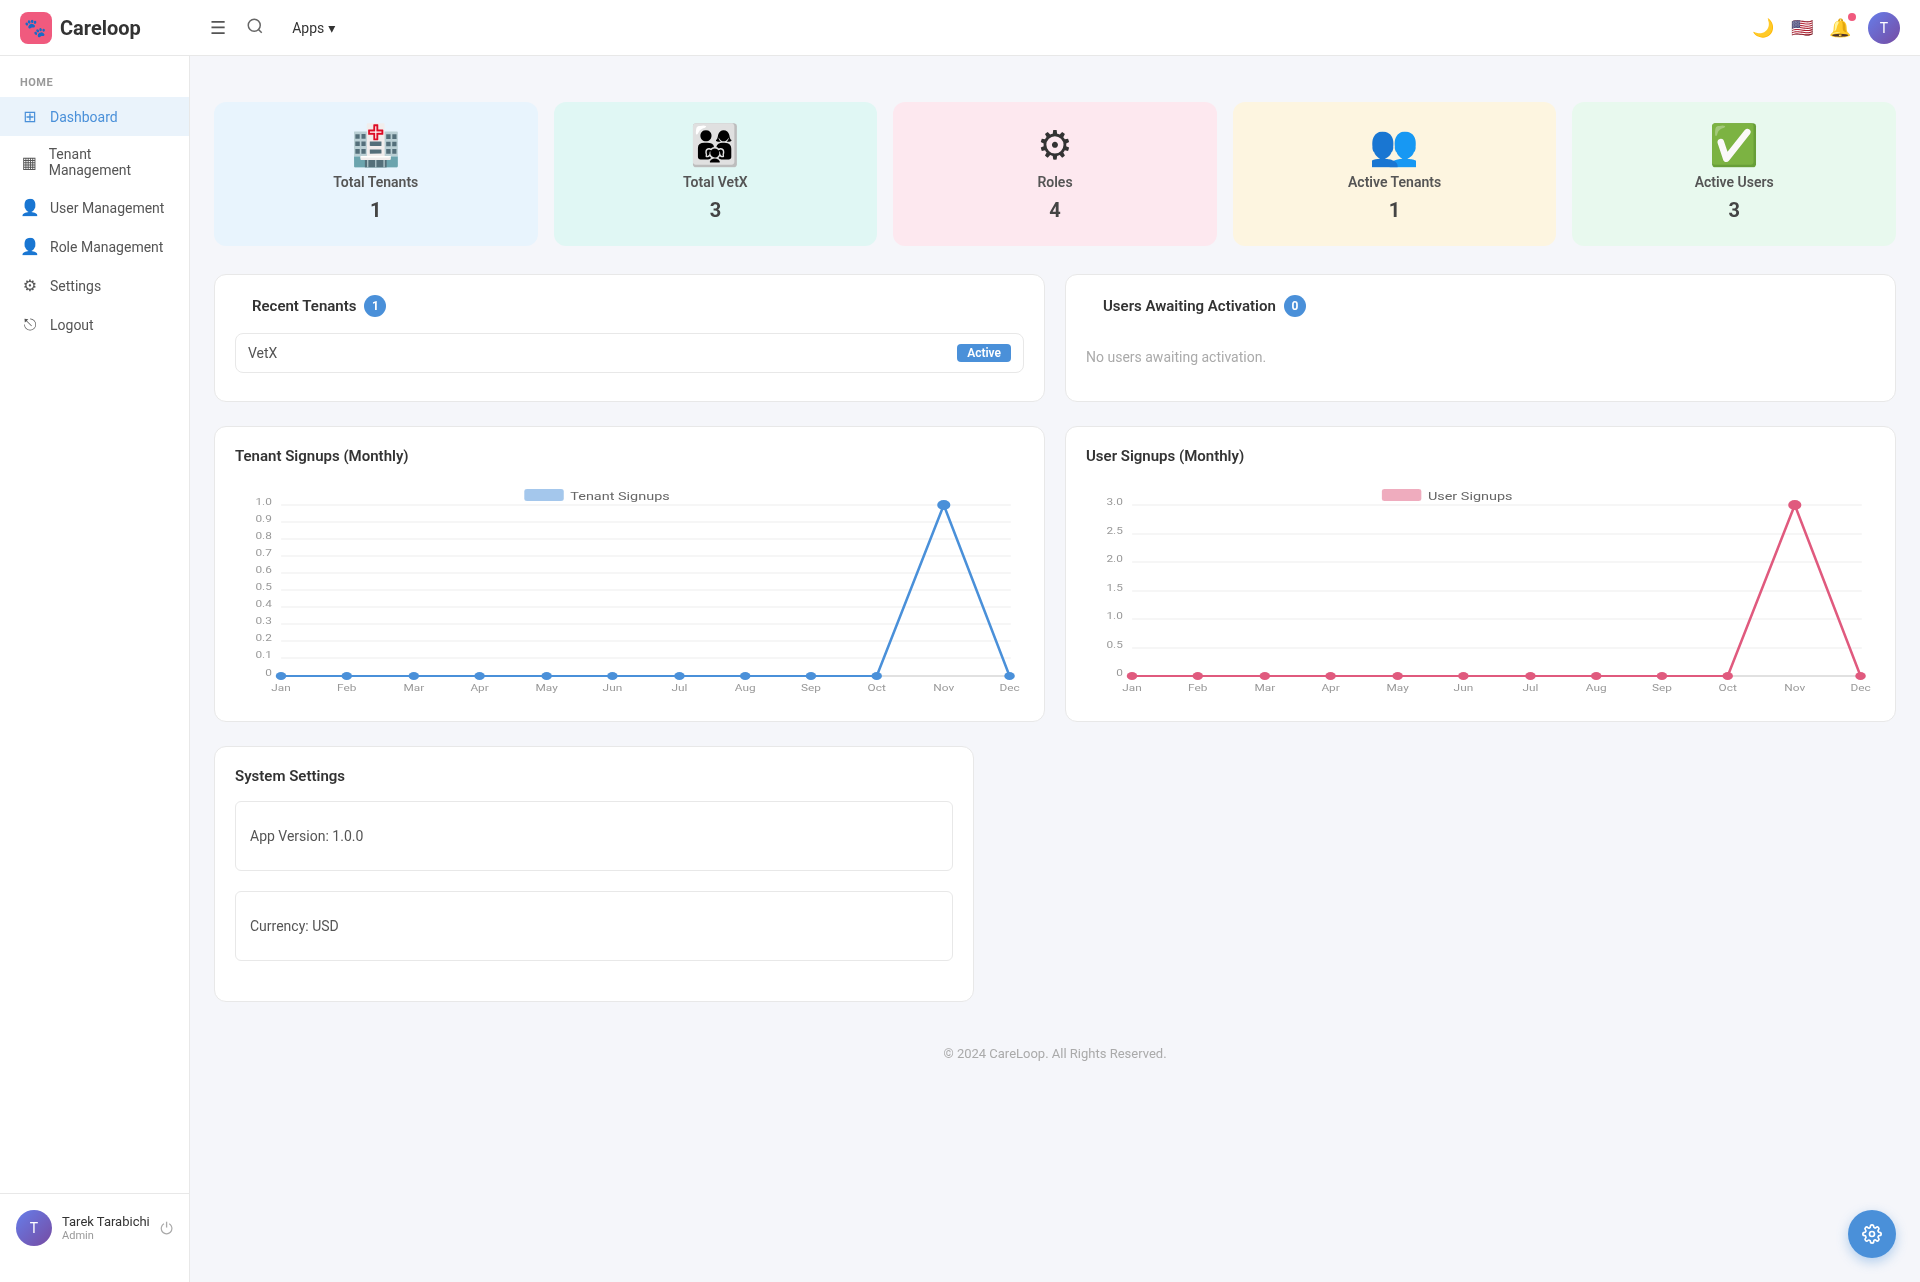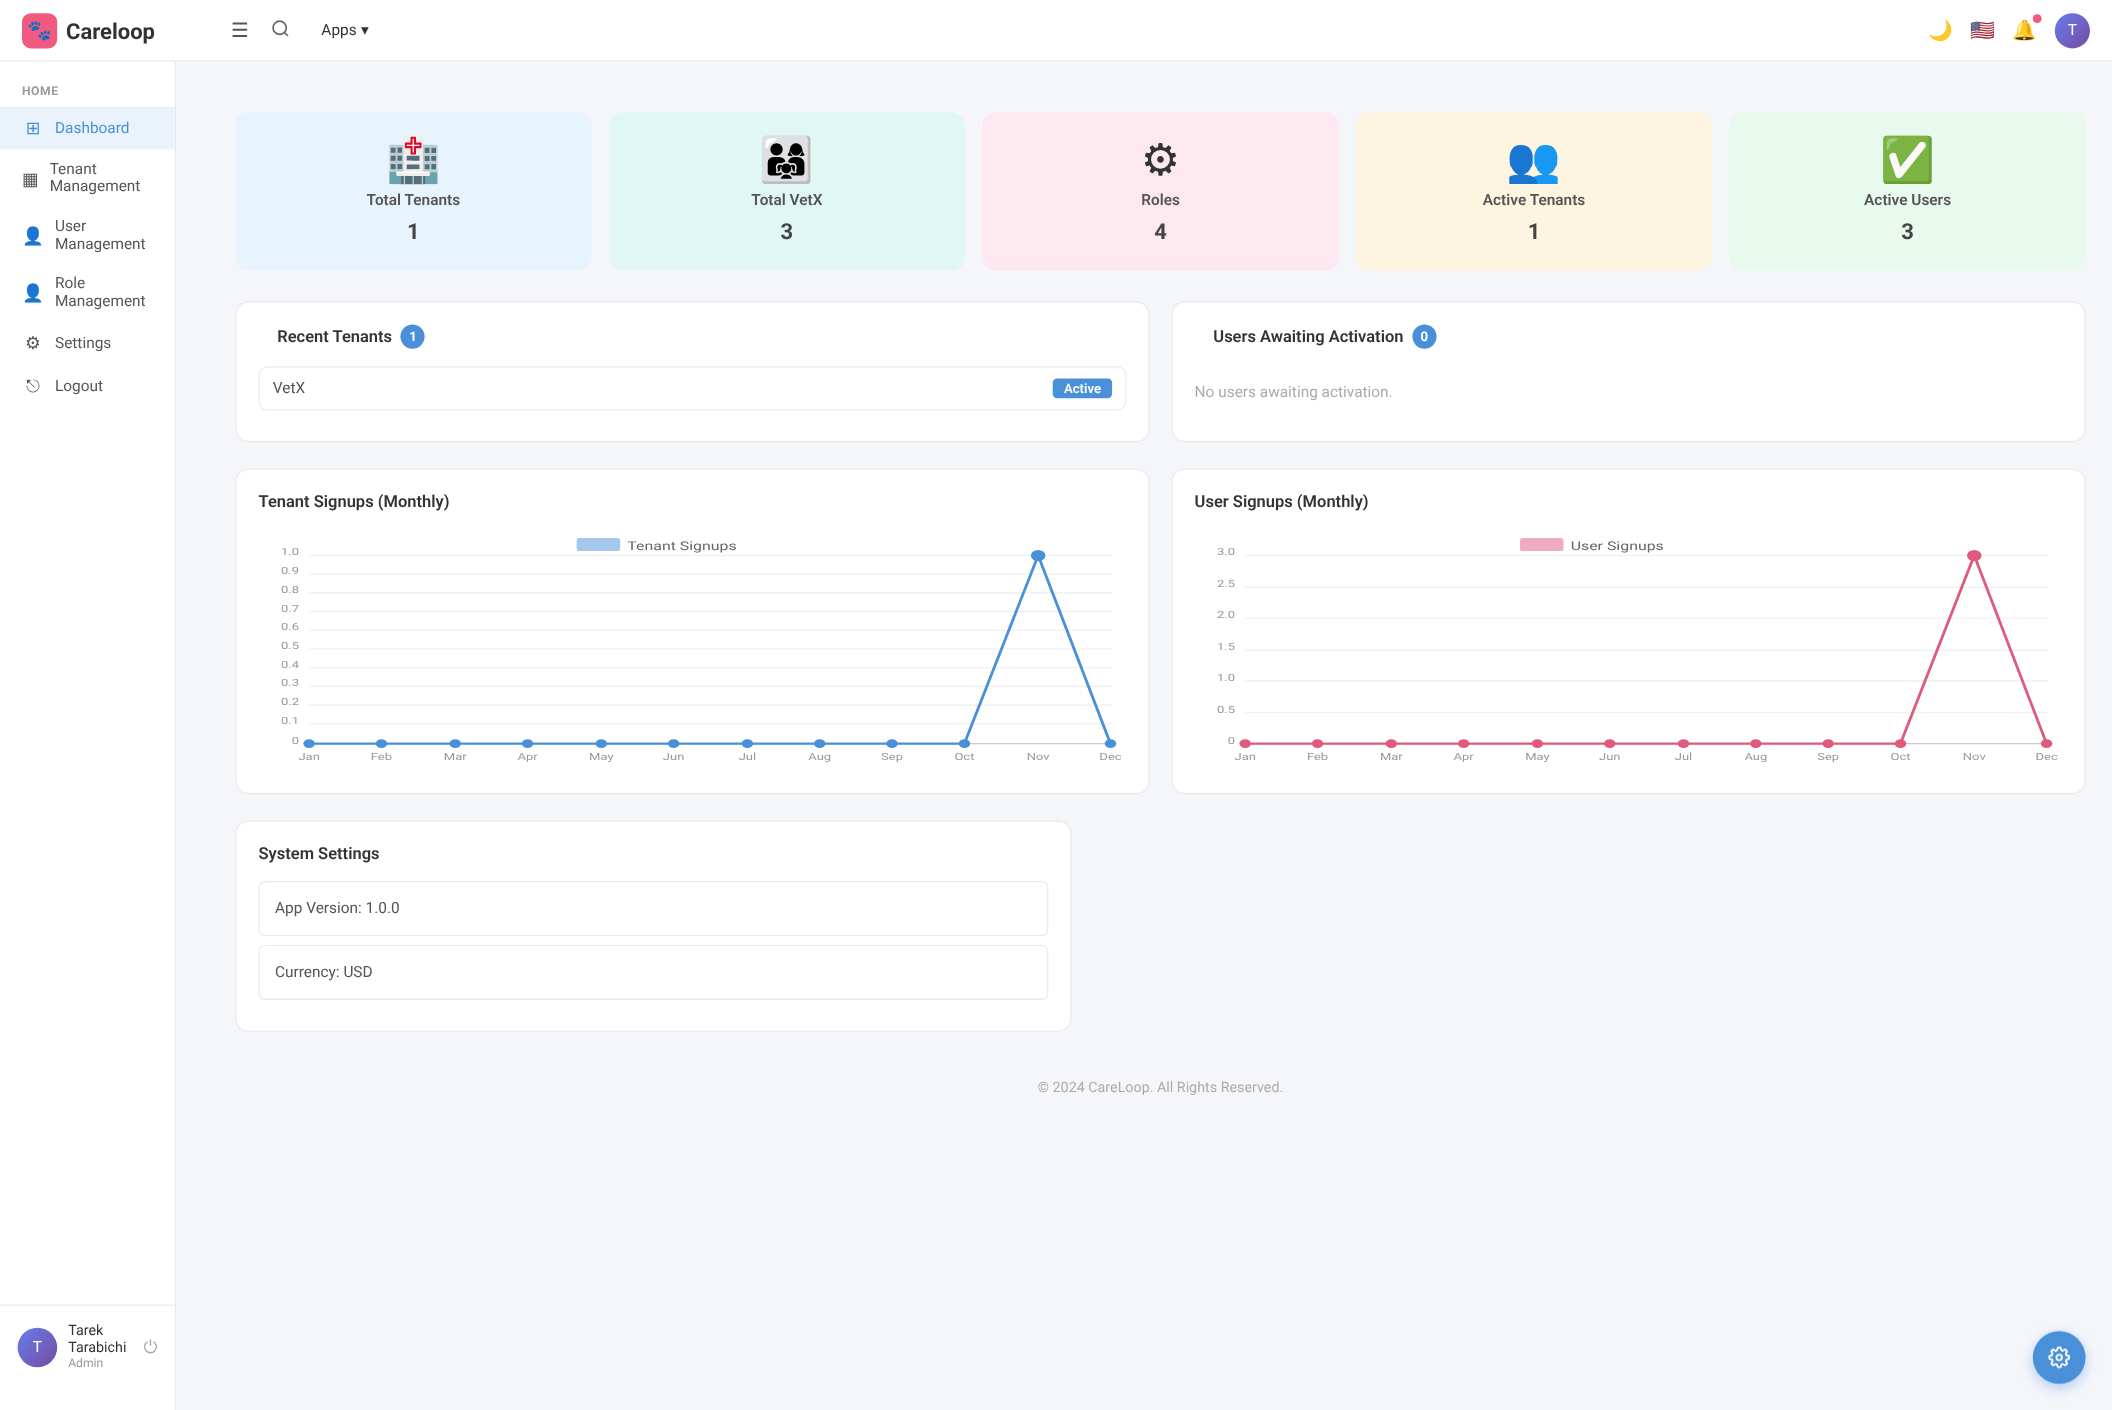--- a/index.html
+++ b/index.html
@@ -16,21 +16,21 @@
     .topbar-apps { display: flex; align-items: center; gap: 4px; font-size: 14px; color: #333; cursor: pointer; padding: 4px 8px; border-radius: 4px; }
     .topbar-right { display: flex; align-items: center; gap: 16px; margin-left: auto; }
     .topbar-icon { color: #666; cursor: pointer; font-size: 18px; position: relative; }
     .notification-badge { position: absolute; top: -4px; right: -4px; width: 8px; height: 8px; background: #f05a7e; border-radius: 50%; }
     .avatar { width: 32px; height: 32px; border-radius: 50%; background: linear-gradient(135deg, #667eea, #764ba2); cursor: pointer; overflow: hidden; display: flex; align-items: center; justify-content: center; color: #fff; font-size: 14px; }
 
     
     .layout { display: flex; margin-top: 56px; min-height: calc(100vh - 56px); }
 
     
-    .sidebar { width: 160px; background: #fff; border-right: 1px solid #e8e8e8; padding: 20px 0; display: flex; flex-direction: column; position: fixed; top: 56px; bottom: 0; overflow-y: auto; }
+    .sidebar { width: 190px; background: #fff; border-right: 1px solid #e8e8e8; padding: 20px 0; display: flex; flex-direction: column; position: fixed; top: 56px; bottom: 0; overflow-y: auto; }
     .sidebar-section-label { font-size: 11px; font-weight: 700; color: #999; text-transform: uppercase; padding: 0 20px 8px; letter-spacing: 0.5px; }
     .sidebar-item { display: flex; align-items: center; gap: 10px; padding: 10px 20px; cursor: pointer; color: #555; font-size: 14px; transition: background 0.15s; }
     .sidebar-item.active { color: #4a90d9; background: #eaf3fb; }
     .sidebar-item-icon { font-size: 16px; width: 20px; text-align: center; }
     .sidebar-footer { margin-top: auto; padding: 16px; border-top: 1px solid #e8e8e8; display: flex; align-items: center; gap: 10px; }
     .sidebar-footer-avatar { width: 36px; height: 36px; border-radius: 50%; background: linear-gradient(135deg, #667eea, #764ba2); display: flex; align-items: center; justify-content: center; color: #fff; font-size: 14px; }
     .sidebar-footer-info { flex: 1; }
     .sidebar-footer-name { font-size: 13px; font-weight: 400; color: #333; }
     .sidebar-footer-role { font-size: 11px; color: #999; }
     .sidebar-footer-power { color: #aaa; cursor: pointer; font-size: 16px; }
@@ -64,21 +64,21 @@
     
     .chart-row { display: flex; gap: 20px; margin-bottom: 24px; }
     .chart-panel { background: #fff; border-radius: 12px; padding: 20px; flex: 1; border: 1px solid #e8e8e8; }
     .chart-title { font-size: 15px; font-weight: 600; color: #333; margin-bottom: 16px; }
     .chart-container { position: relative; height: 220px; }
     svg.chart { width: 100%; height: 100%; }
 
     
     .settings-panel { background: #fff; border-radius: 12px; padding: 20px; border: 1px solid #e8e8e8; margin-bottom: 24px; max-width: 760px; }
     .settings-title { font-size: 15px; font-weight: 600; color: #333; margin-bottom: 16px; }
-    .settings-item { padding: 16px 14px; border: 1px solid #e8e8e8; border-radius: 6px; margin-bottom: 8px; font-size: 14px; color: #555; }
+    .settings-item { padding: 26px 14px; border: 1px solid #e8e8e8; border-radius: 6px; margin-bottom: 20px; font-size: 14px; color: #555; }
 
     
     .page-footer { text-align: center; color: #aaa; font-size: 13px; padding: 20px; }
 
     
     .floating-btn { position: fixed; bottom: 24px; right: 24px; width: 48px; height: 48px; border-radius: 50%; background: #4a90d9; color: #fff; display: flex; align-items: center; justify-content: center; cursor: pointer; box-shadow: 0 4px 12px rgba(74, 144, 217, 0.4); font-size: 20px; }
 
     
     .debug-text { font-family: monospace; font-size: 12px; color: #333; padding: 4px 8px; }
   </style>

